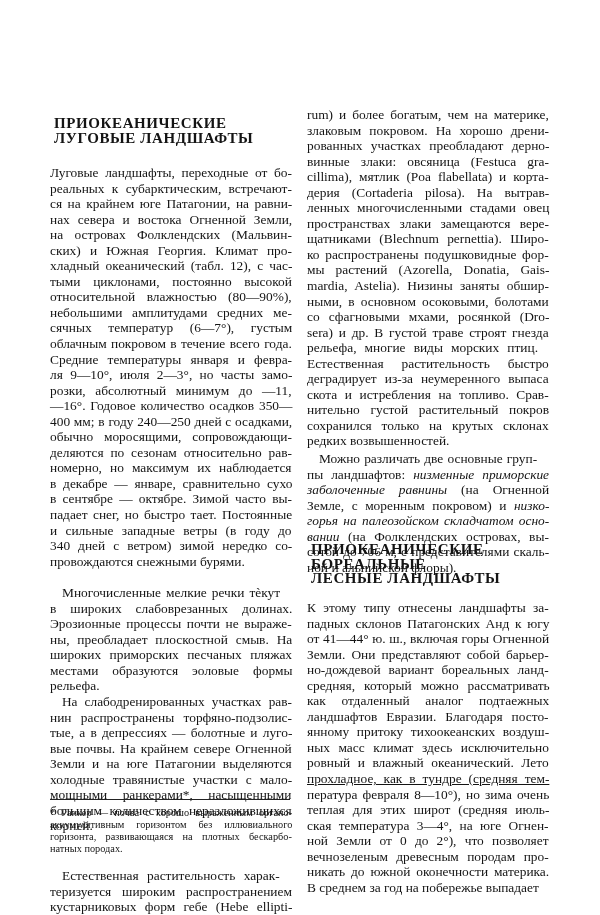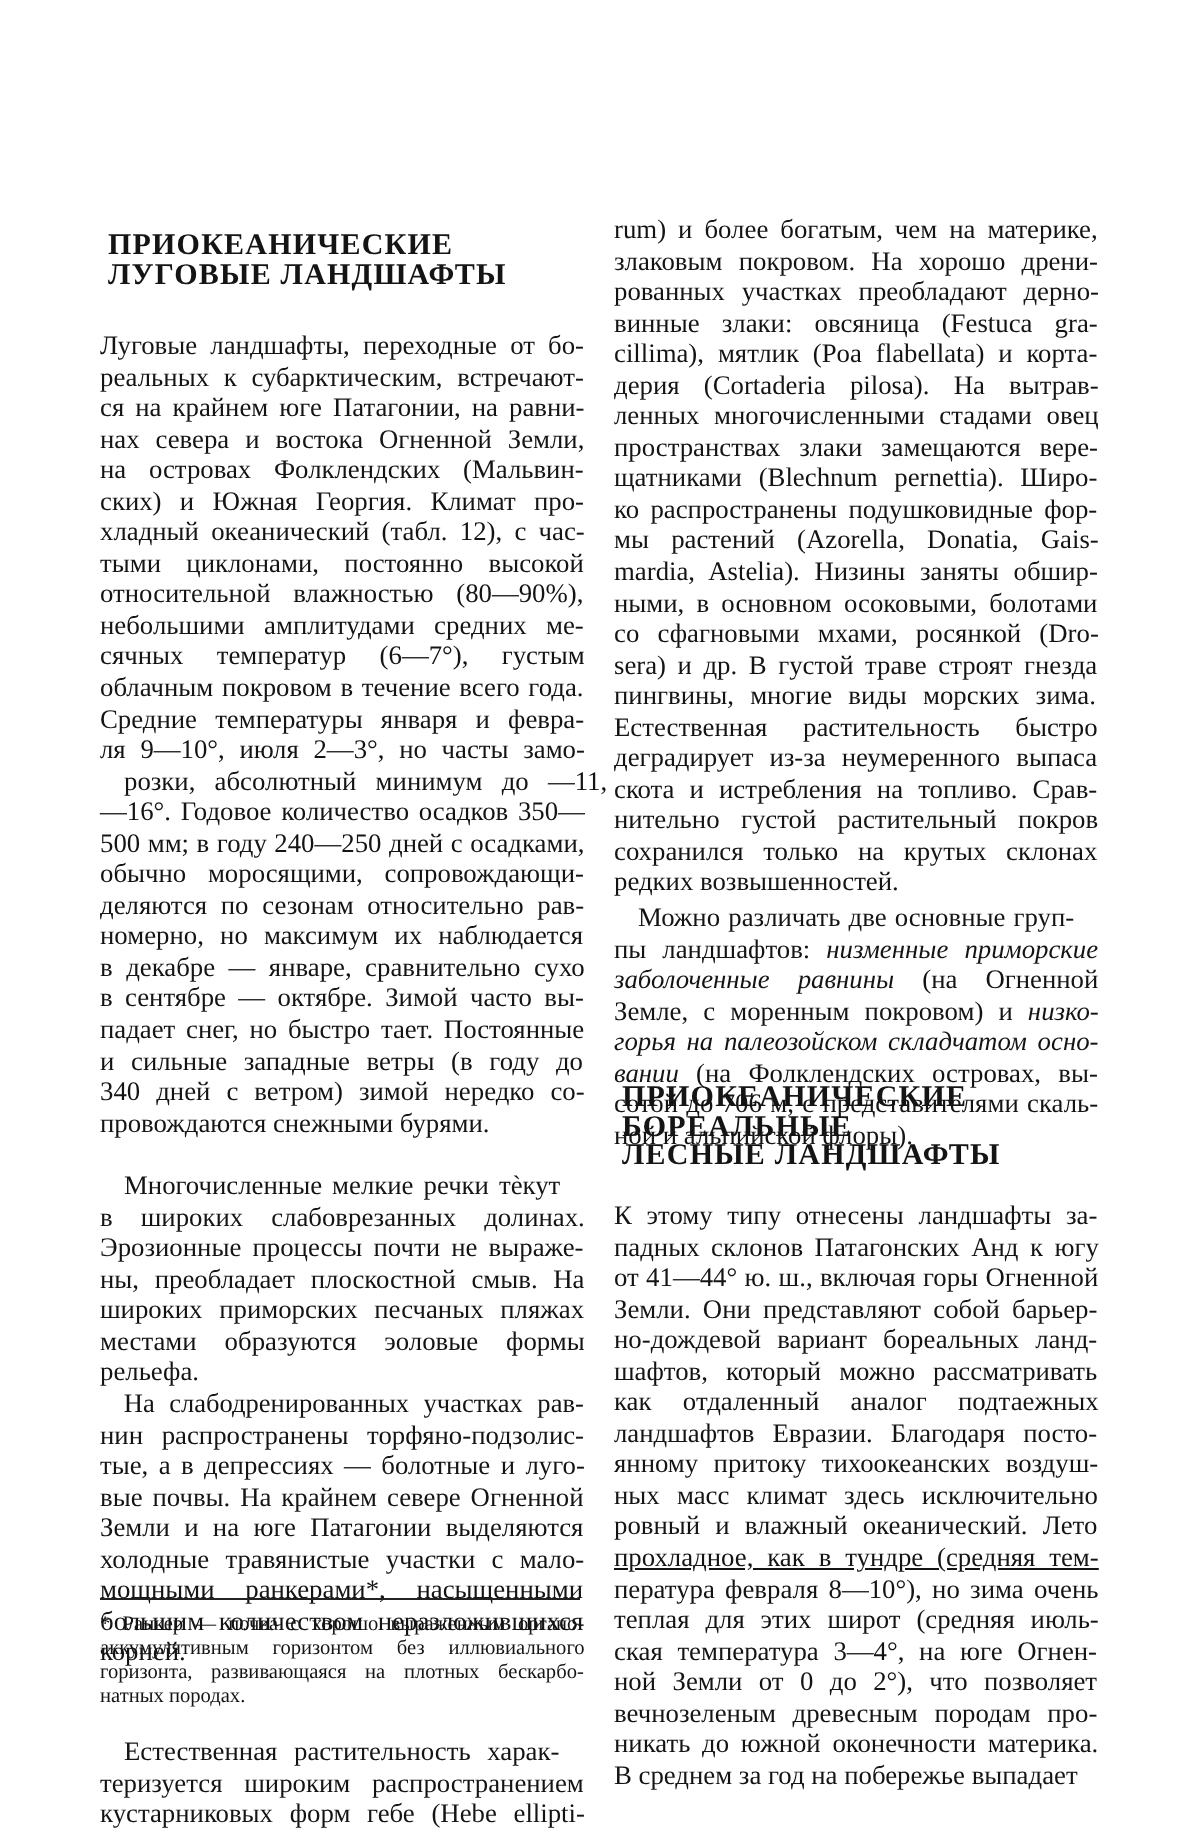--- a/index.html
+++ b/index.html
@@ -40,23 +40,23 @@
       <span class="line" style="display: block; width: auto; word-spacing: 8px; text-align: left; text-align-last: left;">на островах Фолклендских (Мальвин-</span>
       <span class="line" style="display: block; width: auto; word-spacing: 5.8px; text-align: left; text-align-last: left;">ских) и Южная Георгия. Климат про-</span>
       <span class="line" style="display: block; width: auto; word-spacing: 2.8px; text-align: left; text-align-last: left;">хладный океанический (табл. 12), с час-</span>
       <span class="line" style="display: block; width: auto; word-spacing: 9.33px; text-align: left; text-align-last: left;">тыми циклонами, постоянно высокой</span>
       <span class="line" style="display: block; width: auto; word-spacing: 8px; text-align: left; text-align-last: left;">относительной влажностью (80—90%),</span>
       <span class="line" style="display: block; width: auto; word-spacing: 6.33px; text-align: left; text-align-last: left;">небольшими амплитудами средних ме-</span>
       <span class="line" style="display: block; width: auto; word-spacing: 13.33px; text-align: left; text-align-last: left;">сячных температур (6—7°), густым</span>
       <span class="line" style="display: block; width: auto; word-spacing: 1px; text-align: left; text-align-last: left;">облачным покровом в течение всего года.</span>
       <span class="line" style="display: block; width: auto; word-spacing: 5.75px; text-align: left; text-align-last: left;">Средние температуры января и февра-</span>
       <span class="line" style="display: block; width: auto; word-spacing: 4px; text-align: left; text-align-last: left;">ля 9—10°, июля 2—3°, но часты замо-</span>
-      <span class="line" style="display: block; width: auto; word-spacing: 6.25px; text-align: left; text-align-last: left; margin-left: 12px;">розки, абсолютный минимум до —11,</span>
+      <span class="line" style="display: block; width: auto; word-spacing: 6.25px; text-align: left; text-align-last: left;">розки, абсолютный минимум до —11,</span>
       <span class="line" style="display: block; width: auto; word-spacing: 1.5px; text-align: left; text-align-last: left;">—16°. Годовое количество осадков 350—</span>
-      <span class="line" style="display: block; width: auto; word-spacing: 0.43px; text-align: left; text-align-last: left;">500 мм; в году 240—250 дней с осадками,</span>
+      <span class="line" style="display: block; width: auto; word-spacing: 0.43px; text-align: left; text-align-last: left;">400 мм; в году 240—250 дней с осадками,</span>
       <span class="line" style="display: block; width: auto; word-spacing: 7.5px; text-align: left; text-align-last: left;">обычно моросящими, сопровождающи-</span>
       <span class="line" style="display: block; width: auto; word-spacing: 3.5px; text-align: left; text-align-last: left;">деляются по сезонам относительно рав-</span>
       <span class="line" style="display: block; width: auto; word-spacing: 4.75px; text-align: left; text-align-last: left;">номерно, но максимум их наблюдается</span>
       <span class="line" style="display: block; width: auto; word-spacing: 3.4px; text-align: left; text-align-last: left;">в декабре — январе, сравнительно сухо</span>
       <span class="line" style="display: block; width: auto; word-spacing: 2.83px; text-align: left; text-align-last: left;">в сентябре — октябре. Зимой часто вы-</span>
       <span class="line" style="display: block; width: auto; word-spacing: 2px; text-align: left; text-align-last: left;">падает снег, но быстро тает. Постоянные</span>
       <span class="line" style="display: block; width: auto; word-spacing: 5px; text-align: left; text-align-last: left;">и сильные западные ветры (в году до</span>
       <span class="line" style="display: block; width: auto; word-spacing: 4.67px; text-align: left; text-align-last: left;">340 дней с ветром) зимой нередко со-</span>
       <span class="line last" style="display: block; width: auto;">провождаются снежными бурями.</span>
     </div>
@@ -106,21 +106,21 @@
       <span class="line" style="display: block; width: auto; word-spacing: 8.75px; text-align: left; text-align-last: left;">дерия (Cortaderia pilosa). На вытрав-</span>
       <span class="line" style="display: block; width: auto; word-spacing: 4px; text-align: left; text-align-last: left;">ленных многочисленными стадами овец</span>
       <span class="line" style="display: block; width: auto; word-spacing: 6px; text-align: left; text-align-last: left;">пространствах злаки замещаются вере-</span>
       <span class="line" style="display: block; width: auto; word-spacing: 5px; text-align: left; text-align-last: left;">щатниками (Blechnum pernettia). Широ-</span>
       <span class="line" style="display: block; width: auto; word-spacing: 2.33px; text-align: left; text-align-last: left;">ко распространены подушковидные фор-</span>
       <span class="line" style="display: block; width: auto; word-spacing: 7.75px; text-align: left; text-align-last: left;">мы растений (Azorella, Donatia, Gais-</span>
       <span class="line" style="display: block; width: auto; word-spacing: 4px; text-align: left; text-align-last: left;">mardia, Astelia). Низины заняты обшир-</span>
       <span class="line" style="display: block; width: auto; word-spacing: 2.75px; text-align: left; text-align-last: left;">ными, в основном осоковыми, болотами</span>
       <span class="line" style="display: block; width: auto; word-spacing: 5.75px; text-align: left; text-align-last: left;">со сфагновыми мхами, росянкой (Dro-</span>
       <span class="line" style="display: block; width: auto; word-spacing: 2.43px; text-align: left; text-align-last: left;">sera) и др. В густой траве строят гнезда</span>
-      <span class="line" style="display: block; width: auto; word-spacing: 4.75px; text-align: left; text-align-last: left;">пингвины, многие виды морских зима.</span>
+      <span class="line" style="display: block; width: auto; word-spacing: 4.75px; text-align: left; text-align-last: left;">рельефа, многие виды морских птиц.</span>
       <span class="line" style="display: block; width: auto; word-spacing: 14.5px; text-align: left; text-align-last: left;">Естественная растительность быстро</span>
       <span class="line" style="display: block; width: auto; word-spacing: 4.67px; text-align: left; text-align-last: left;">деградирует из-за неумеренного выпаса</span>
       <span class="line" style="display: block; width: auto; word-spacing: 4.2px; text-align: left; text-align-last: left;">скота и истребления на топливо. Срав-</span>
       <span class="line" style="display: block; width: auto; word-spacing: 7.33px; text-align: left; text-align-last: left;">нительно густой растительный покров</span>
       <span class="line" style="display: block; width: auto; word-spacing: 6.5px; text-align: left; text-align-last: left;">сохранился только на крутых склонах</span>
       <span class="line last" style="display: block; width: auto;">редких возвышенностей.</span>
     </div>
   <div class="para" id="rp1" style="top:451px">
       <span class="line indent" style="display: block; width: auto; word-spacing: 0.75px; text-align: left; text-align-last: left;"><span>Можно различать две основные груп-</span><span class="it"></span><span></span></span>
       <span class="line" style="display: block; width: auto; word-spacing: 4.67px; text-align: left; text-align-last: left;"><span>пы ландшафтов: </span><span class="it">низменные приморские</span><span></span></span>
@@ -135,21 +135,21 @@
     <span class="hl">ПРИОКЕАНИЧЕСКИЕ</span>
     <span class="hl">БОРЕАЛЬНЫЕ</span>
     <span class="hl">ЛЕСНЫЕ ЛАНДШАФТЫ</span>
   </div>
   <div class="para" id="rp2" style="top:600px">
       <span class="line" style="display: block; width: auto; word-spacing: 4px; text-align: left; text-align-last: left;">К этому типу отнесены ландшафты за-</span>
       <span class="line" style="display: block; width: auto; word-spacing: 2.4px; text-align: left; text-align-last: left;">падных склонов Патагонских Анд к югу</span>
       <span class="line" style="display: block; width: auto; word-spacing: 0.33px; text-align: left; text-align-last: left;">от 41—44° ю. ш., включая горы Огненной</span>
       <span class="line" style="display: block; width: auto; word-spacing: 2.75px; text-align: left; text-align-last: left;">Земли. Они представляют собой барьер-</span>
       <span class="line" style="display: block; width: auto; word-spacing: 4.67px; text-align: left; text-align-last: left;">но-дождевой вариант бореальных ланд-</span>
-      <span class="line" style="display: block; width: auto; word-spacing: 5.67px; text-align: left; text-align-last: left;">шафтов, который можно рассматривать</span>
+      <span class="line" style="display: block; width: auto; word-spacing: 5.67px; text-align: left; text-align-last: left;">средняя, который можно рассматривать</span>
       <span class="line" style="display: block; width: auto; word-spacing: 12.33px; text-align: left; text-align-last: left;">как отдаленный аналог подтаежных</span>
       <span class="line" style="display: block; width: auto; word-spacing: 5.67px; text-align: left; text-align-last: left;">ландшафтов Евразии. Благодаря посто-</span>
       <span class="line" style="display: block; width: auto; word-spacing: 4.33px; text-align: left; text-align-last: left;">янному притоку тихоокеанских воздуш-</span>
       <span class="line" style="display: block; width: auto; word-spacing: 5.25px; text-align: left; text-align-last: left;">ных масс климат здесь исключительно</span>
       <span class="line" style="display: block; width: auto; word-spacing: 4.25px; text-align: left; text-align-last: left;">ровный и влажный океанический. Лето</span>
       <span class="line" style="display: block; width: auto; word-spacing: 3.6px; text-align: left; text-align-last: left; text-decoration: underline;">прохладное, как в тундре (средняя тем-</span>
       <span class="line" style="display: block; width: auto; word-spacing: 1.8px; text-align: left; text-align-last: left;">пература февраля 8—10°), но зима очень</span>
       <span class="line" style="display: block; width: auto; word-spacing: 4.6px; text-align: left; text-align-last: left;">теплая для этих широт (средняя июль-</span>
       <span class="line" style="display: block; width: auto; word-spacing: 4px; text-align: left; text-align-last: left;">ская температура 3—4°, на юге Огнен-</span>
       <span class="line" style="display: block; width: auto; word-spacing: 4.86px; text-align: left; text-align-last: left;">ной Земли от 0 до 2°), что позволяет</span>

